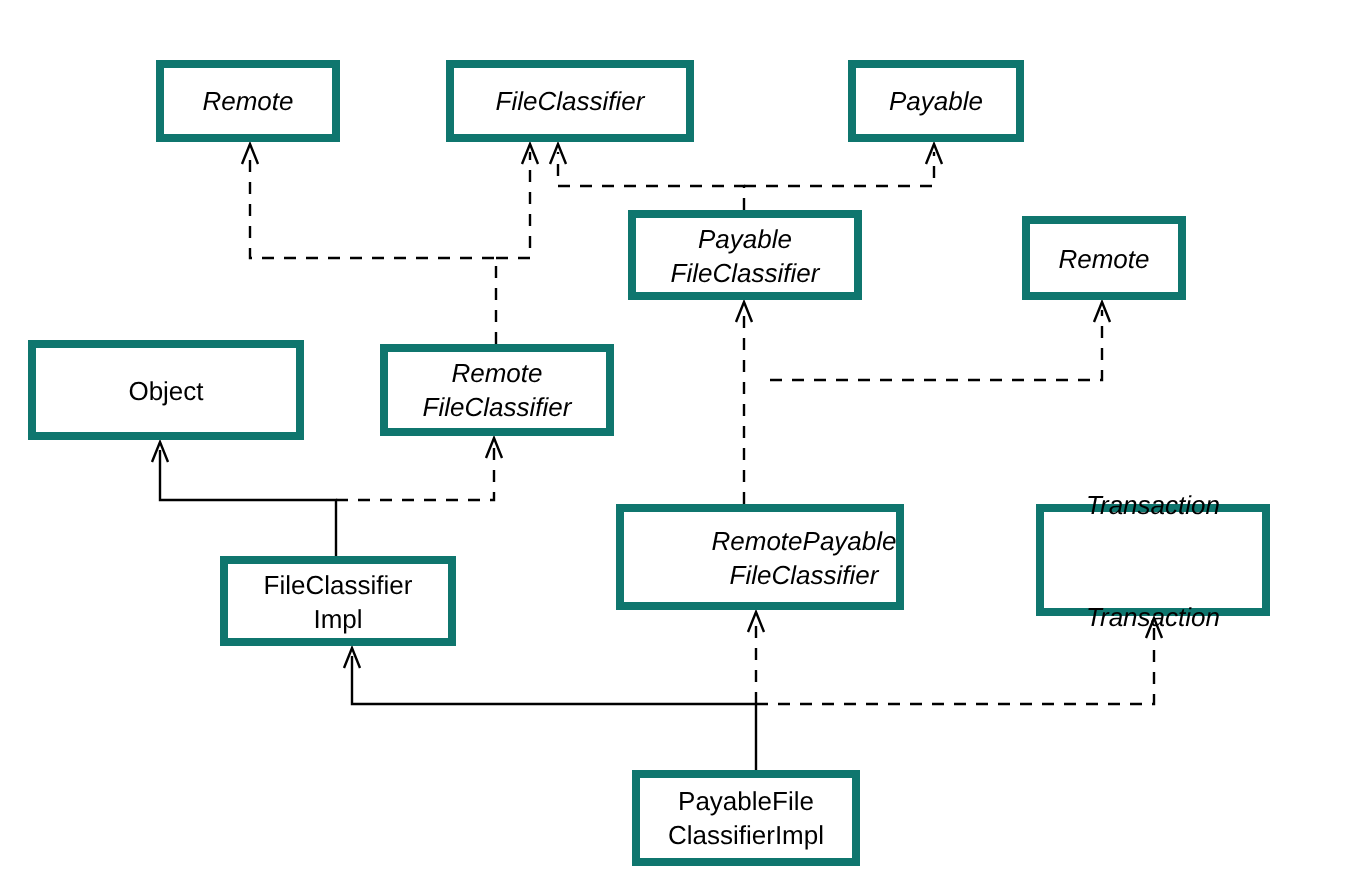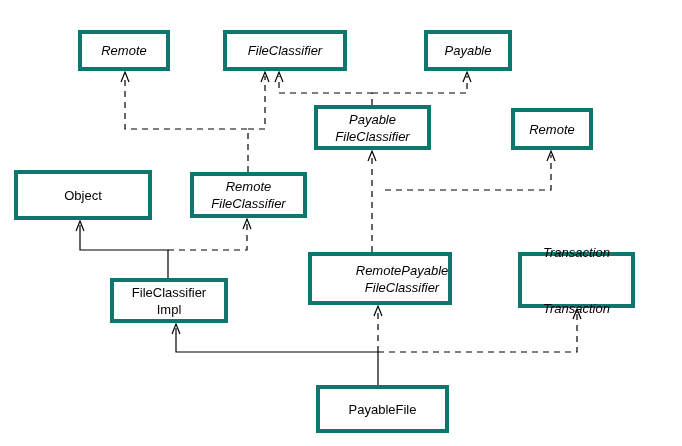--- a/index.html
+++ b/index.html
@@ -143,17 +143,18 @@
   <div class="node italic" style="left:308px; top:252px; width:144px; height:53px;padding-left:44px;">
     <span class="line">RemotePayable</span>
     <span class="line">FileClassifier</span>
   </div>
 
   <div class="node italic" style="left:518px; top:252px; width:117px; height:56px;gap:39px;">
     <span class="line">Transaction</span>
     <span class="line">Transaction</span>
   </div>
 
-  <div class="node" style="left:316px; top:385px; width:133px; height:48px;">
+  <div class="node" style="left:316px; top:385px; width:114px; height:48px;">
     <span class="line">PayableFile</span>
+    <span class="line">ClassifierImpl</span>
   </div>
 
 </div>
 
 </body></html>

